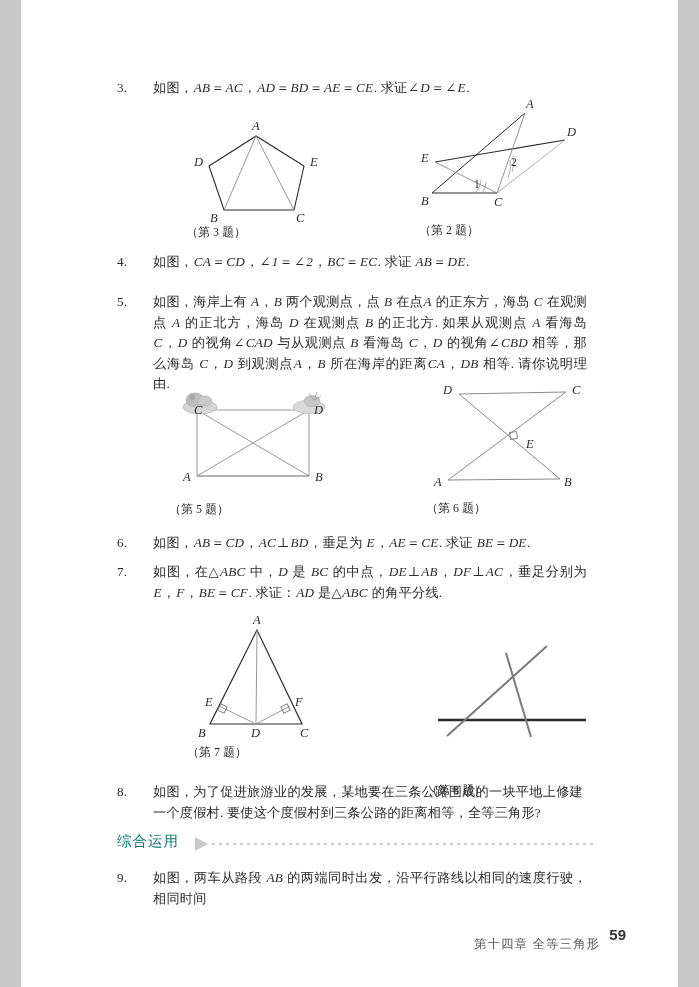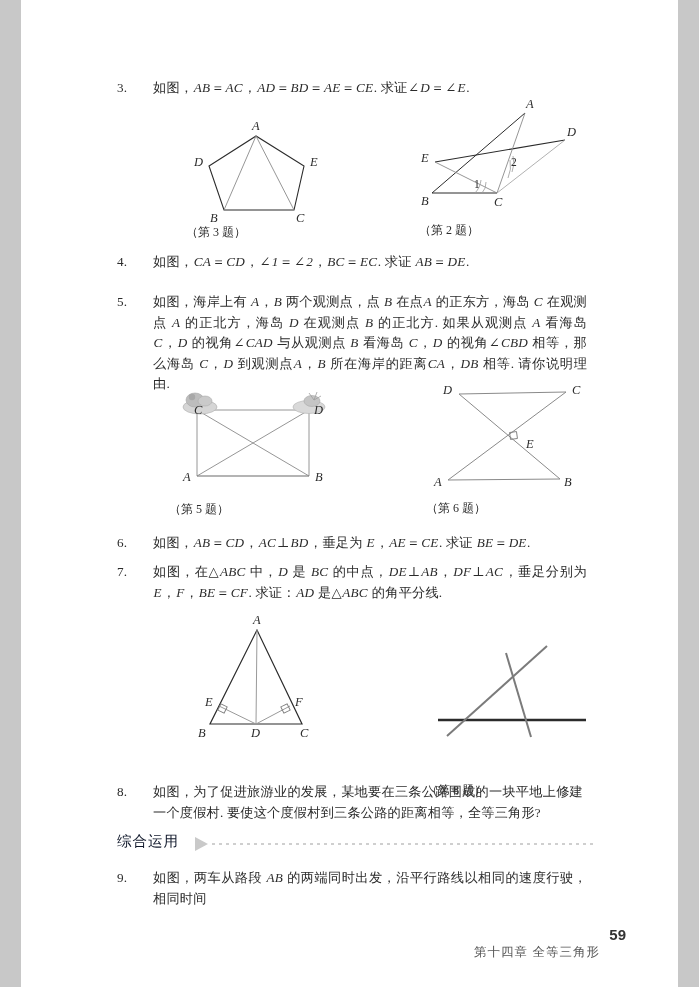--- a/index.html
+++ b/index.html
@@ -89,21 +89,21 @@
     left: 96px;
     top: 832px;
     width: 480px;
     height: 26px;
   }
   .sect-label {
     position: absolute;
     left: 0;
     top: 0;
     font-size: 14.5px;
-    color: #0f172a;
+    color: #0f766e;
     font-family: "Liberation Sans", sans-serif;
     letter-spacing: 1px;
   }
   .sect-tri {
     position: absolute;
     left: 78px;
     top: 5px;
     width: 0; height: 0;
     border-left: 13px solid #c9c9c9;
     border-top: 7px solid transparent;
@@ -122,21 +122,21 @@
   .footer {
     position: absolute;
     left: 0;
     top: 928px;
     width: 657px;
     height: 22px;
   }
   .footer-chapter {
     position: absolute;
     right: 78px;
-    top: 16px;
+    top: 8px;
     font-size: 12.5px;
     color: #555;
     font-family: "Liberation Sans", sans-serif;
     letter-spacing: 1px;
   }
   .footer-page {
     position: absolute;
     right: 52px;
     top: -2px;
     font-size: 15px;
@@ -272,20 +272,21 @@
       <line x1="103" y1="94" x2="69" y2="112" stroke="#9a9a9a" stroke-width="1"></line>
       <rect x="32" y="93" width="7" height="7" transform="rotate(26 35.5 96.5)" fill="none" stroke="#7d7d7d" stroke-width="0.9"></rect>
       <rect x="95" y="93" width="7" height="7" transform="rotate(-26 98.5 96.5)" fill="none" stroke="#7d7d7d" stroke-width="0.9"></rect>
       <text class="lbl" x="66" y="12">A</text>
       <text class="lbl" x="18" y="94">E</text>
       <text class="lbl" x="108" y="94">F</text>
       <text class="lbl" x="11" y="125">B</text>
       <text class="lbl" x="64" y="125">D</text>
       <text class="lbl" x="113" y="125">C</text>
     </svg>
+    <div class="figcap" style="top:132px;">（第 7 题）</div>
   </div>
 
   <div class="figwrap" style="left:405px; top:622px; width:176px; height:140px;">
     <svg width="176" height="122" viewBox="0 0 176 122">
       <line x1="12" y1="98" x2="160" y2="98" stroke="#2b2b2b" stroke-width="2.4"></line>
       <line x1="21" y1="114" x2="121" y2="24" stroke="#7b7b7b" stroke-width="2"></line>
       <line x1="80" y1="31" x2="105" y2="115" stroke="#7b7b7b" stroke-width="2"></line>
     </svg>
     <div class="figcap" style="top:124px;margin-top:36px;">（第 8 题）</div>
   </div>

